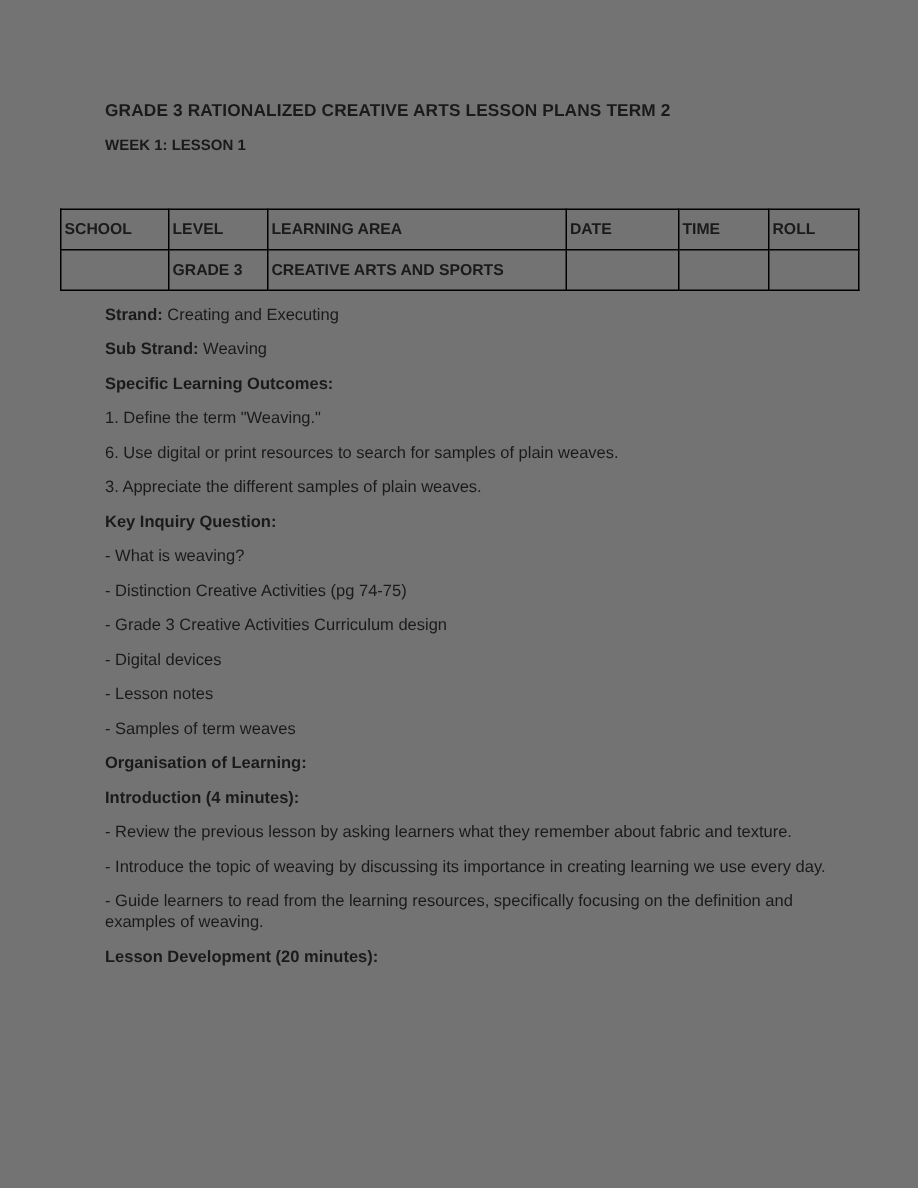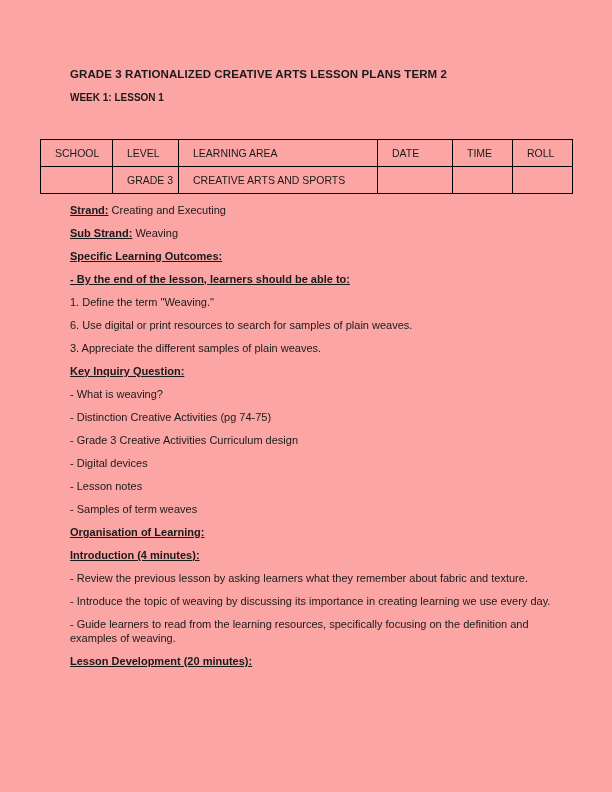--- a/index.html
+++ b/index.html
@@ -5,21 +5,21 @@
   html, body {
     margin: 0;
     padding: 0;
     background: #ffffff;
   }
   .page {
     position: relative;
     width: 612px;
     height: 792px;
     margin: 0 auto;
-    background: #fca5a5;
+    background: #737373;
     font-family: "Liberation Sans", sans-serif;
     color: #1a1a1a;
     overflow: hidden;
     box-sizing: border-box;
   }
   .doc {
     padding: 68px 40px 0 40px;
     box-sizing: border-box;
   }
   .title {
@@ -35,37 +35,37 @@
   }
   table.info {
     width: 532px;
     border-collapse: collapse;
     table-layout: fixed;
     margin: 0 0 10px 0;
   }
   table.info td {
     border: 1px solid #000000;
     font-size: 10.5px;
-    font-weight: normal;
-    padding: 3px 14px;
+    font-weight: bold;
+    padding: 3px 2px;
     height: 20px;
     vertical-align: middle;
     overflow: hidden;
     white-space: nowrap;
   }
   .bodytext {
     margin-left: 30px;
   }
   .bodytext p {
     margin: 0 0 9.5px 0;
     font-size: 11px;
     line-height: 13.5px;
     max-width: 505px;
   }
-  .bold-run { font-weight: bold; text-decoration: underline; }
+  .bold-run { font-weight: bold; }
   .text-run { font-weight: normal; }
 </style>
 </head>
 <body>
 
 <div class="page">
   <div class="doc">
 
     <h1 class="title">GRADE 3 RATIONALIZED CREATIVE ARTS LESSON PLANS TERM 2</h1>
     <h2 class="subtitle">WEEK 1: LESSON 1</h2>
@@ -96,21 +96,20 @@
           <td></td>
           <td></td>
         </tr>
       </tbody>
     </table>
 
     <div class="bodytext">
       <p><span class="bold-run">Strand:</span><span class="text-run"> Creating and Executing</span></p>
       <p><span class="bold-run"> Sub Strand:</span><span class="text-run"> Weaving</span></p>
       <p><span class="bold-run">Specific Learning Outcomes:</span><span class="text-run"></span></p>
-      <p><span class="bold-run">- By the end of the lesson, learners should be able to:</span><span class="text-run"></span></p>
       <p><span class="bold-run"></span><span class="text-run">1. Define the term "Weaving."</span></p>
       <p><span class="bold-run"></span><span class="text-run">6. Use digital or print resources to search for samples of plain weaves.</span></p>
       <p><span class="bold-run"></span><span class="text-run">3. Appreciate the different samples of plain weaves.</span></p>
       <p><span class="bold-run">Key Inquiry Question:</span><span class="text-run"></span></p>
       <p><span class="bold-run"></span><span class="text-run">- What is weaving?</span></p>
       <p><span class="bold-run"></span><span class="text-run">- Distinction Creative Activities (pg 74-75)</span></p>
       <p><span class="bold-run"></span><span class="text-run">- Grade 3 Creative Activities Curriculum design</span></p>
       <p><span class="bold-run"></span><span class="text-run">- Digital devices</span></p>
       <p><span class="bold-run"></span><span class="text-run">- Lesson notes</span></p>
       <p><span class="bold-run"></span><span class="text-run">- Samples of term weaves</span></p>

